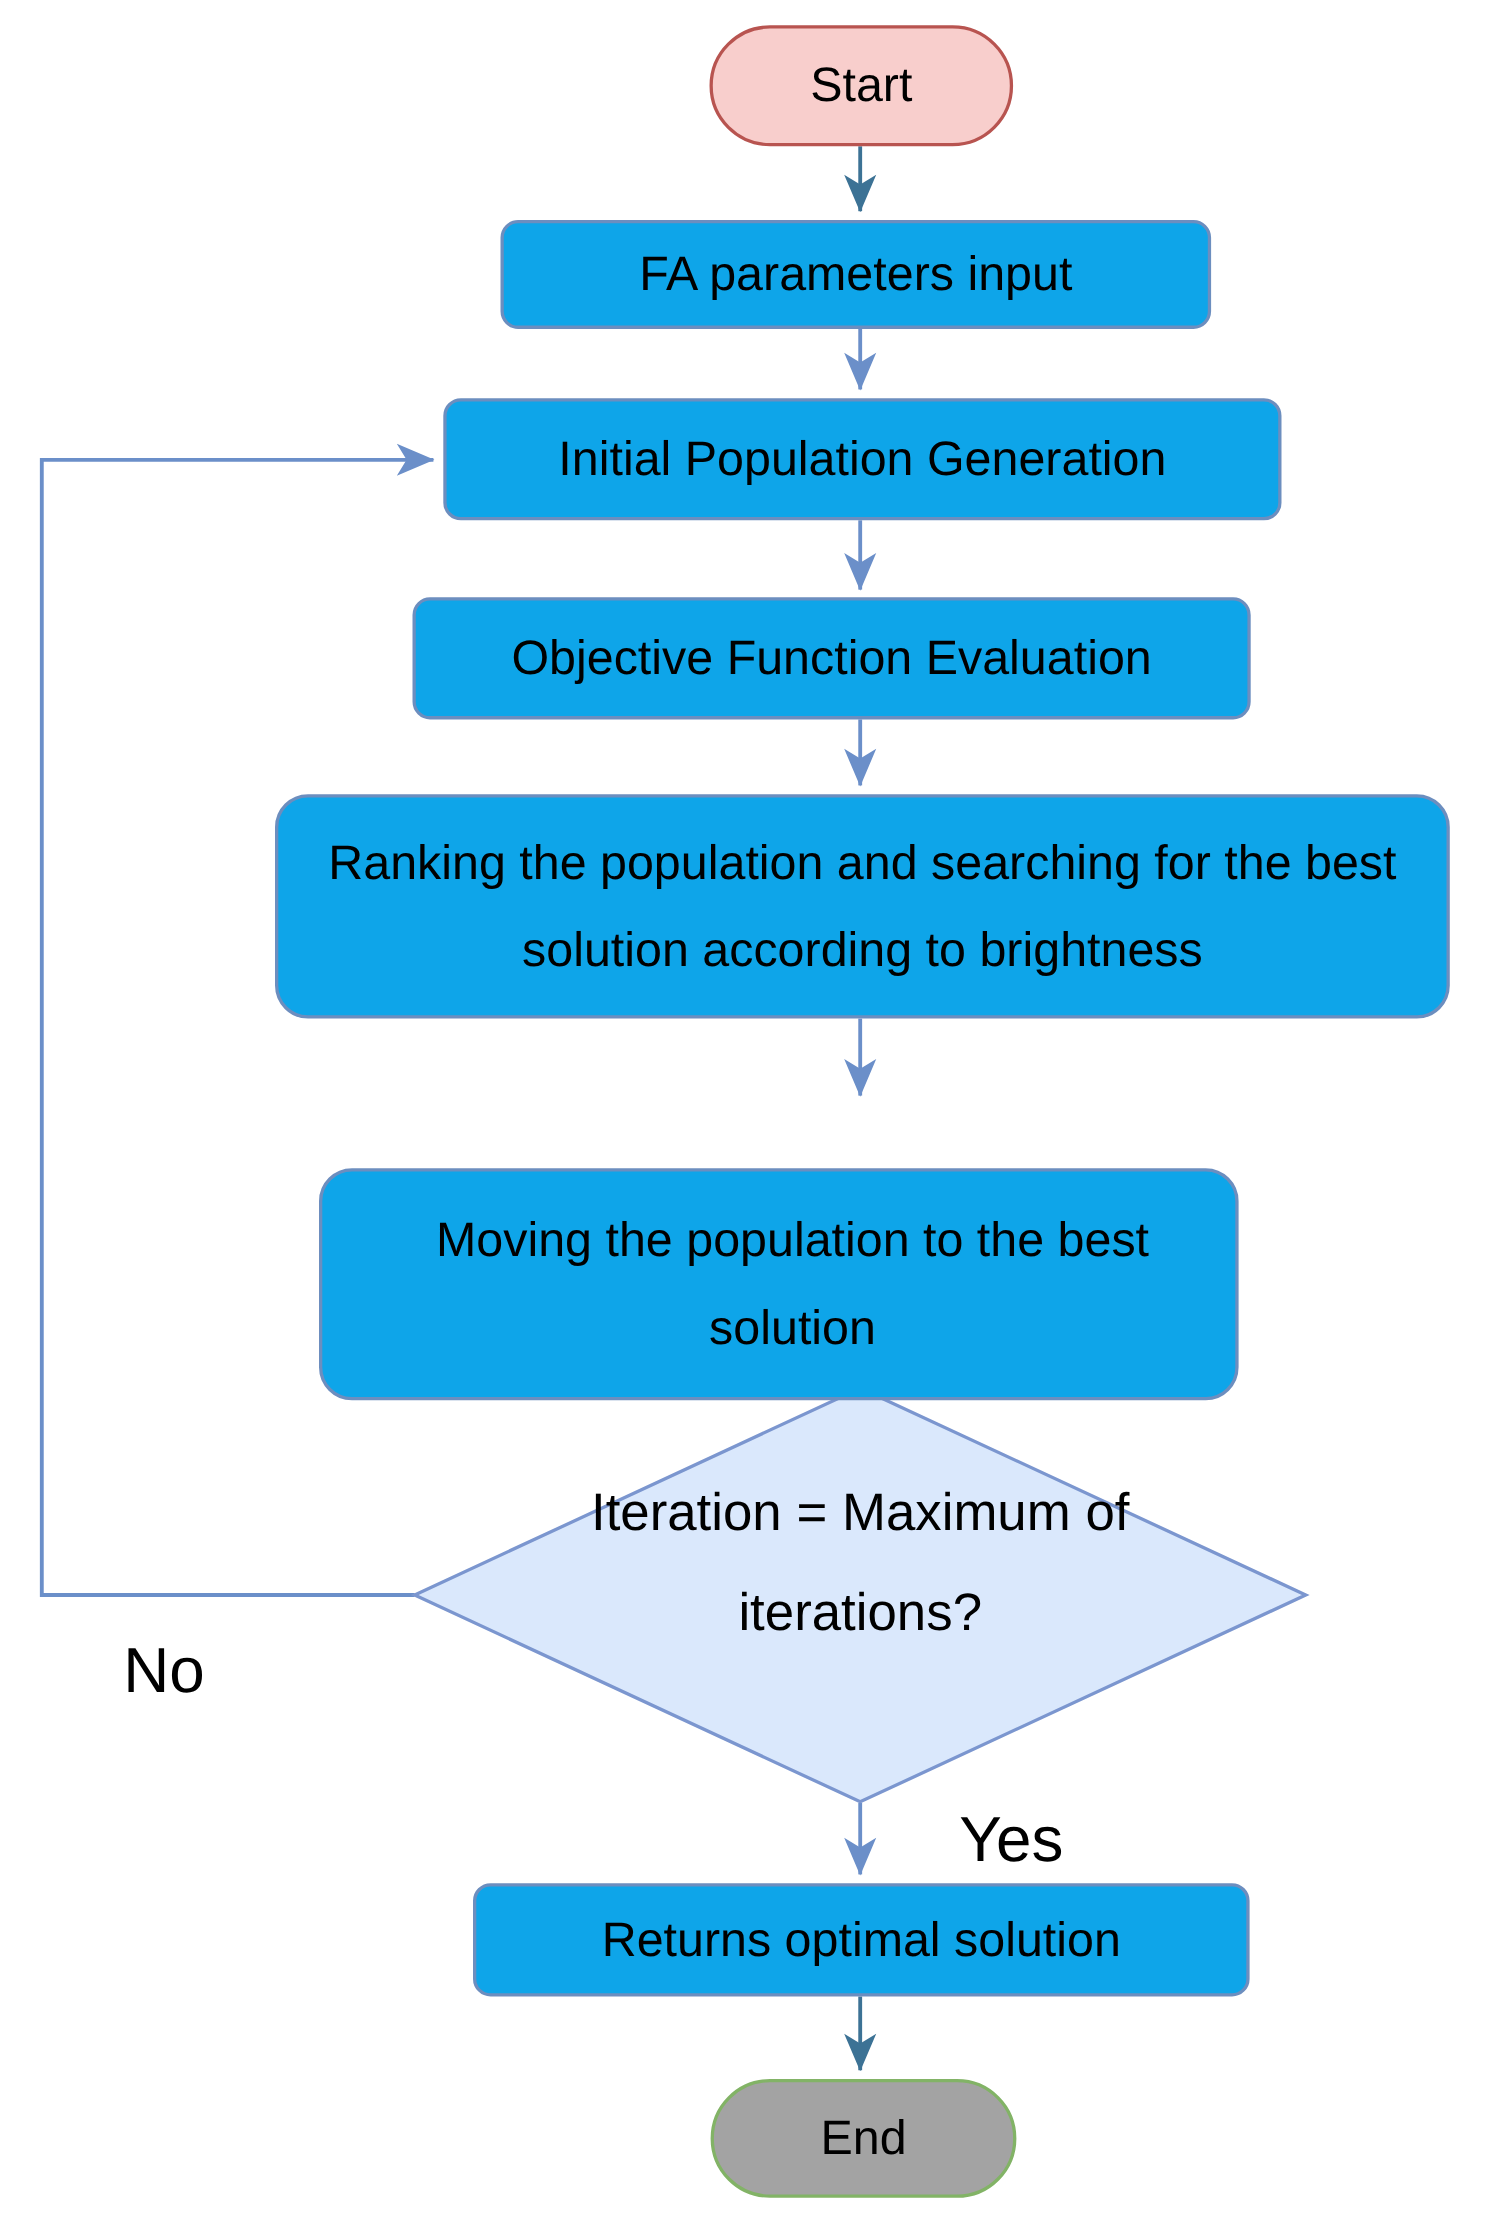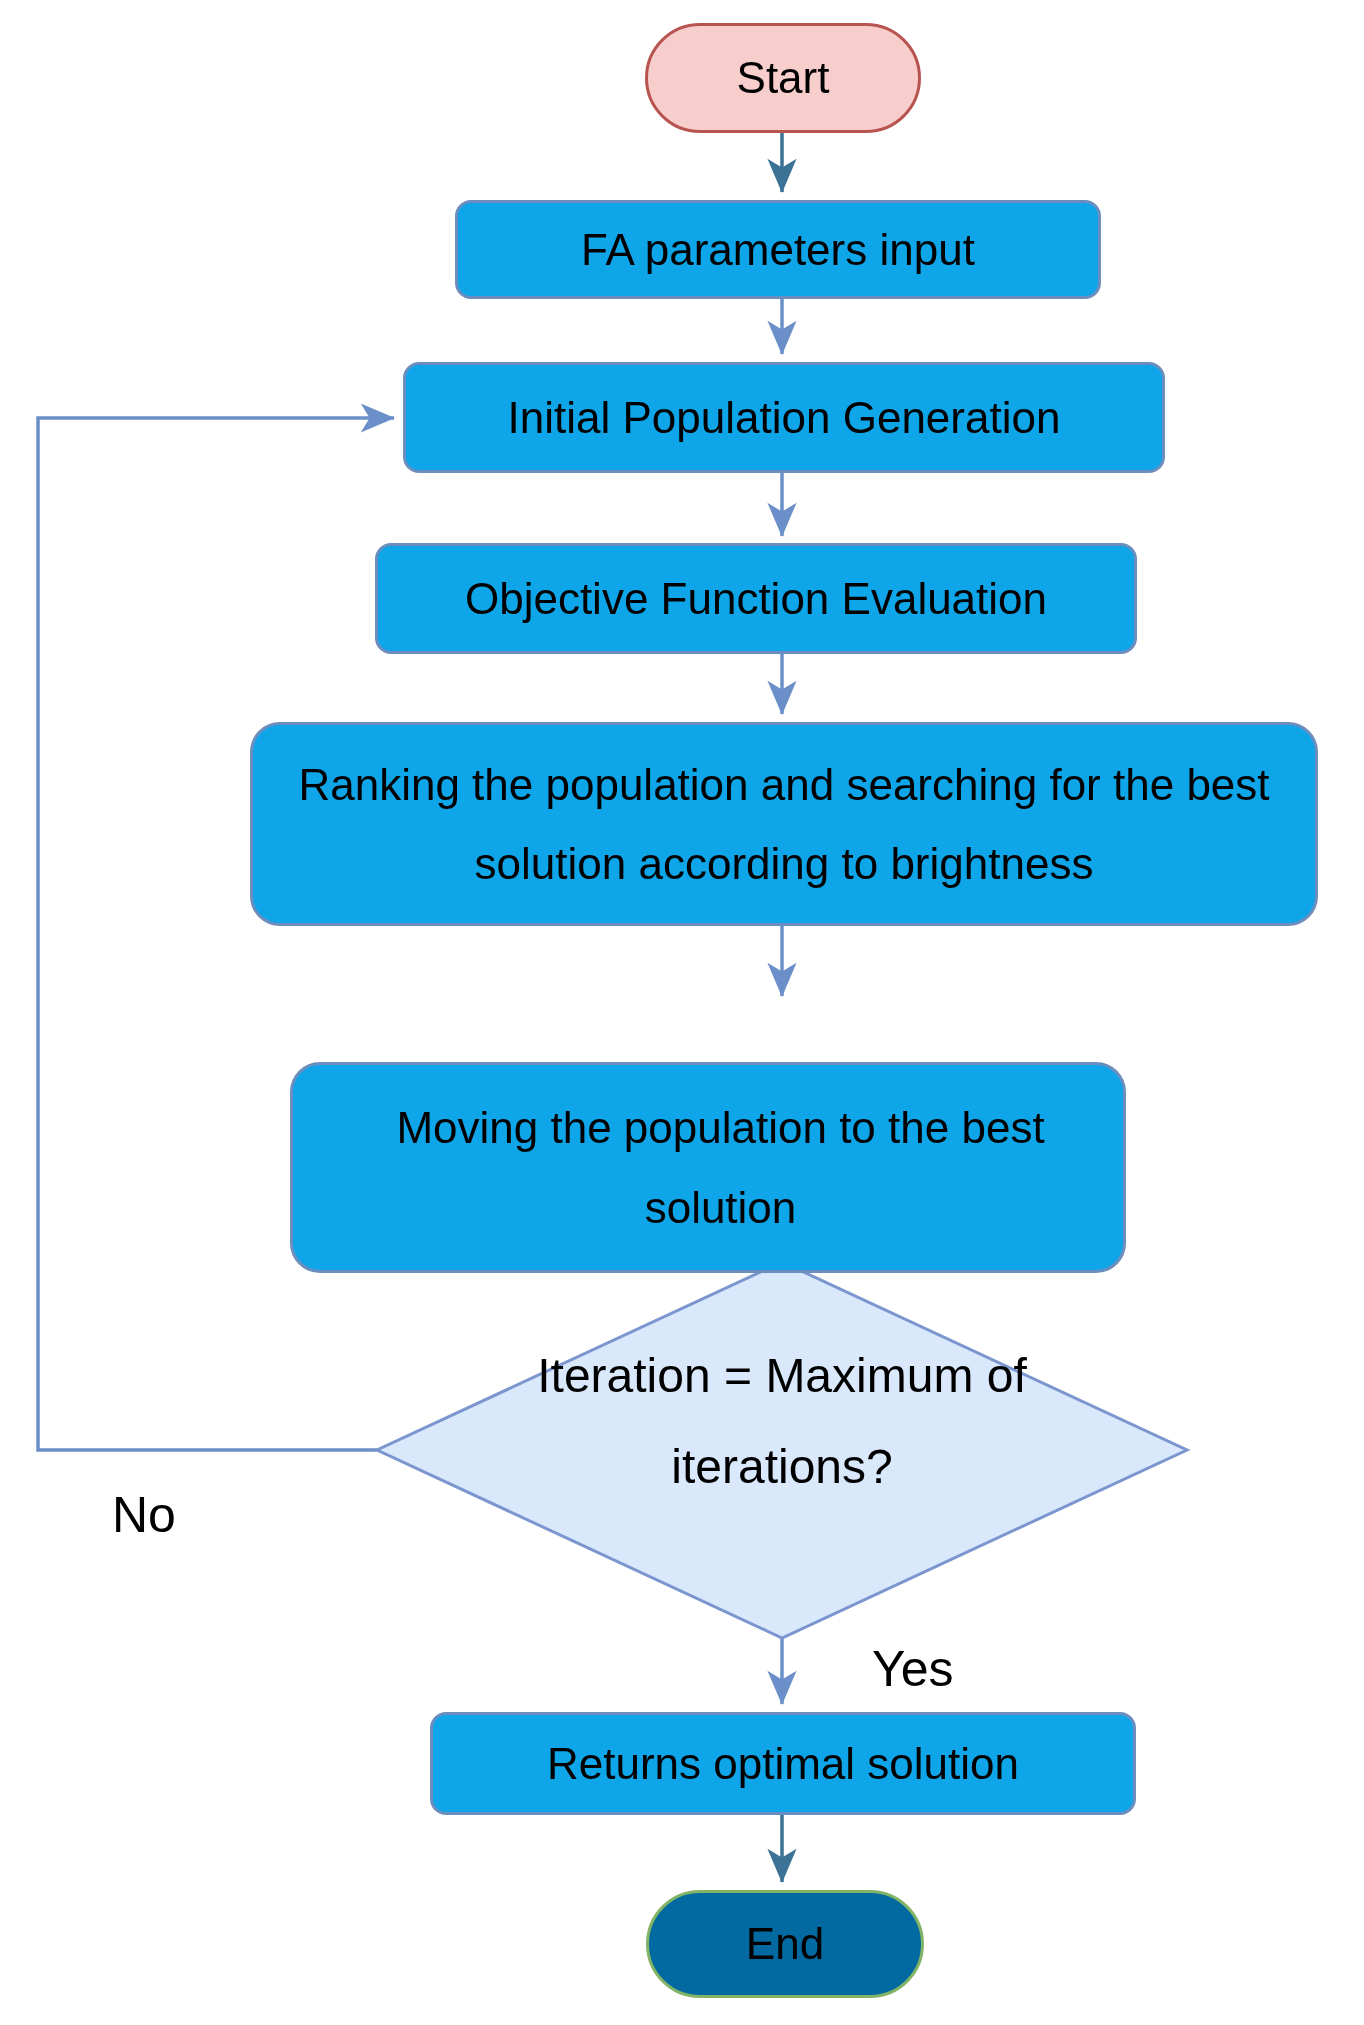--- a/index.html
+++ b/index.html
@@ -39,35 +39,35 @@
   }
   .process.big { border-radius: 30px; }
   .terminator {
     border-radius: 60px;
   }
   .terminator.start {
     background: #f8cecc;
     border: 3px solid #b85450;
   }
   .terminator.end {
-    background: #0369a1;
+    background: #a3a3a3;
     border: 3px solid #82b366;
   }
   .decision-text {
     position: absolute;
     display: flex;
     align-items: flex-start;
     justify-content: center;
     text-align: center;
     font-size: 48px;
     line-height: 1.9;
   }
   .edge-label {
     position: absolute;
-    font-size: 50px;
+    font-size: 58px;
     line-height: 1;
   }
   .pad { padding: 0 24px; }
 </style>
 </head>
 <body>
 
 <div class="canvas">
 
   <svg class="connector-layer" viewBox="0 0 1364 2025" xmlns="http://www.w3.org/2000/svg">

